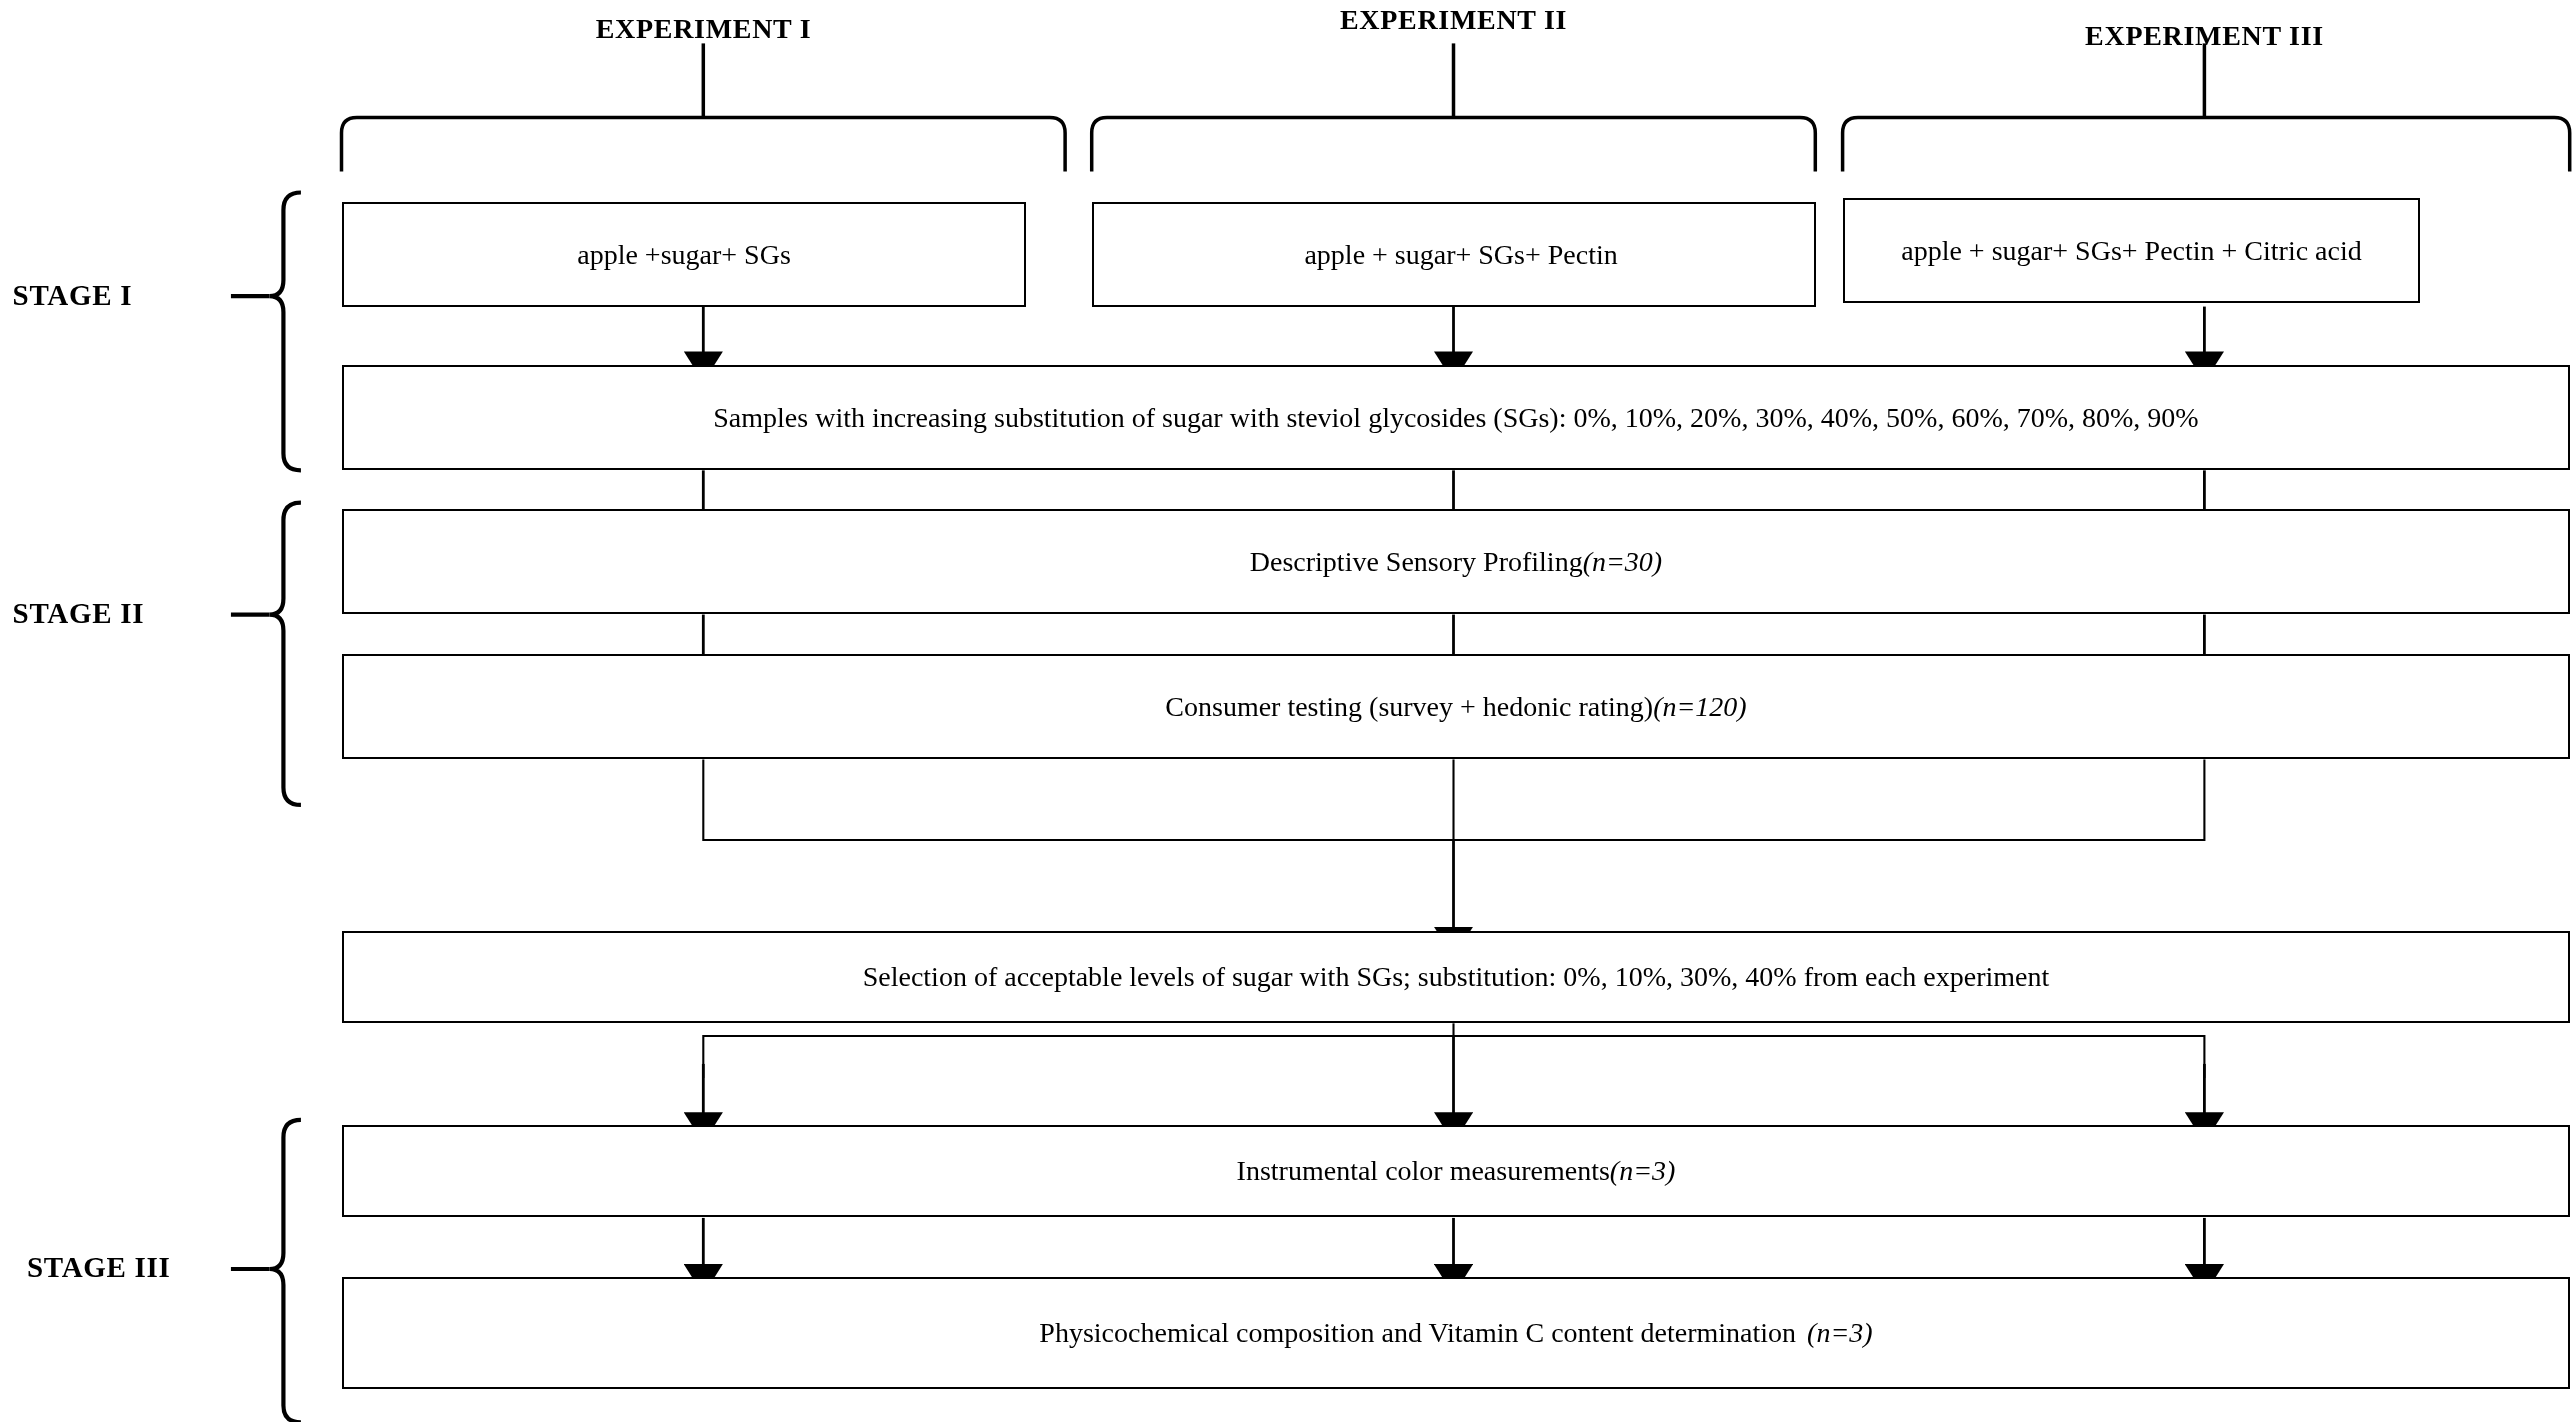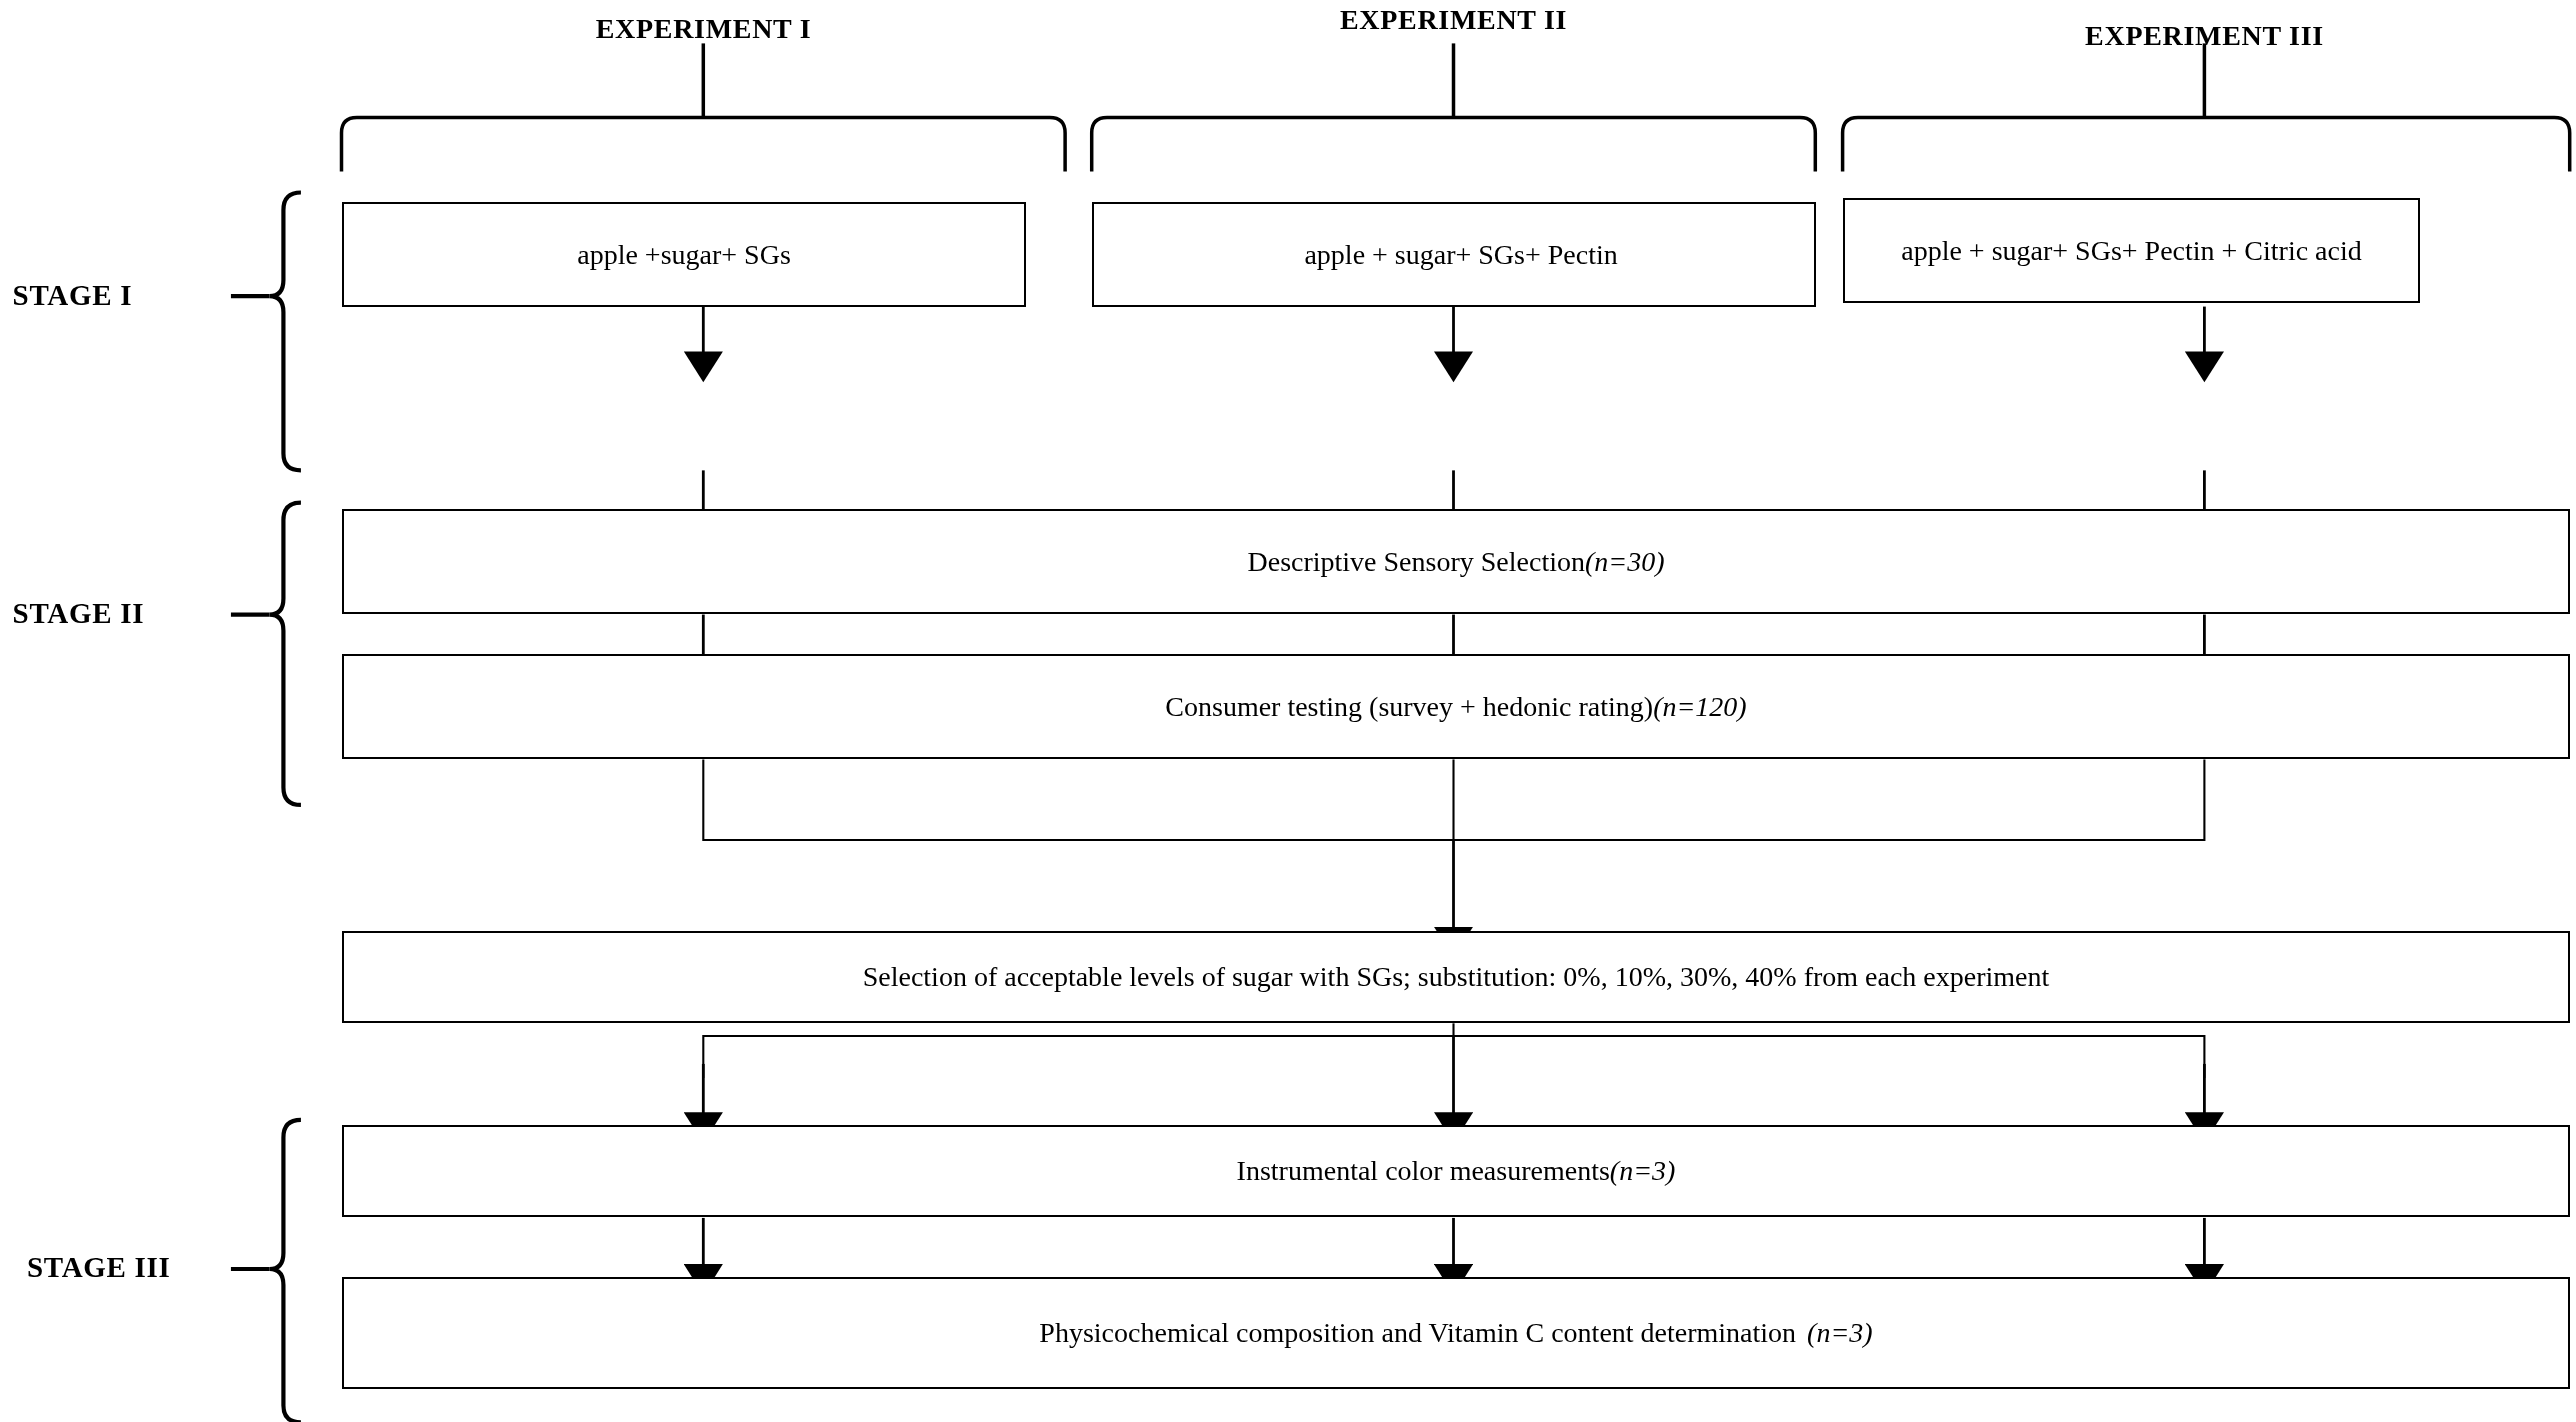--- a/index.html
+++ b/index.html
@@ -142,23 +142,24 @@
   <div class="exp-header" style="left:1949px; top:4.2px; width:511px;margin-top:16px;">EXPERIMENT III</div>
 
   <div class="stage-label" style="left:12.6px; top:279px;">STAGE I</div>
   <div class="stage-label" style="left:12.6px; top:597px;">STAGE II</div>
   <div class="stage-label" style="left:27px; top:1251px;">STAGE III</div>
 
   <div class="box" style="left:342px; top:202px; width:684px; height:105px;">apple +sugar+ SGs</div>
   <div class="box" style="left:1092px; top:202px; width:724px; height:105px;padding-left:24px;">apple + sugar+ SGs+ Pectin</div>
   <div class="box" style="left:1843px; top:198px; width:577px; height:105px;text-align:right;">apple + sugar+ SGs+ Pectin + Citric  acid</div>
 
+  <div class="box" style="left:342px; top:365px; width:2228px; height:105px;">Samples  with  increasing  substitution  of sugar  with  steviol  glycosides  (SGs): 0%, 10%, 20%, 30%, 40%, 50%, 60%, 70%, 80%, 90%</div>
 
   <div class="box" style="left:342px; top:509px; width:2228px; height:105px;">
-    <span>Descriptive  Sensory  Selection </span>
+    <span>Descriptive  Sensory  Profiling </span>
     <span class="nval">(n=30)</span>
   </div>
 
   <div class="box" style="left:342px; top:654px; width:2228px; height:105px;">
     <span>Consumer  testing  (survey  +  hedonic  rating) </span>
     <span class="nval">(n=120)</span>
   </div>
 
   <div class="box" style="left:342px; top:931px; width:2228px; height:92px;">Selection  of acceptable  levels  of sugar  with SGs; substitution:  0%, 10%, 30%, 40% from each experiment</div>
 

